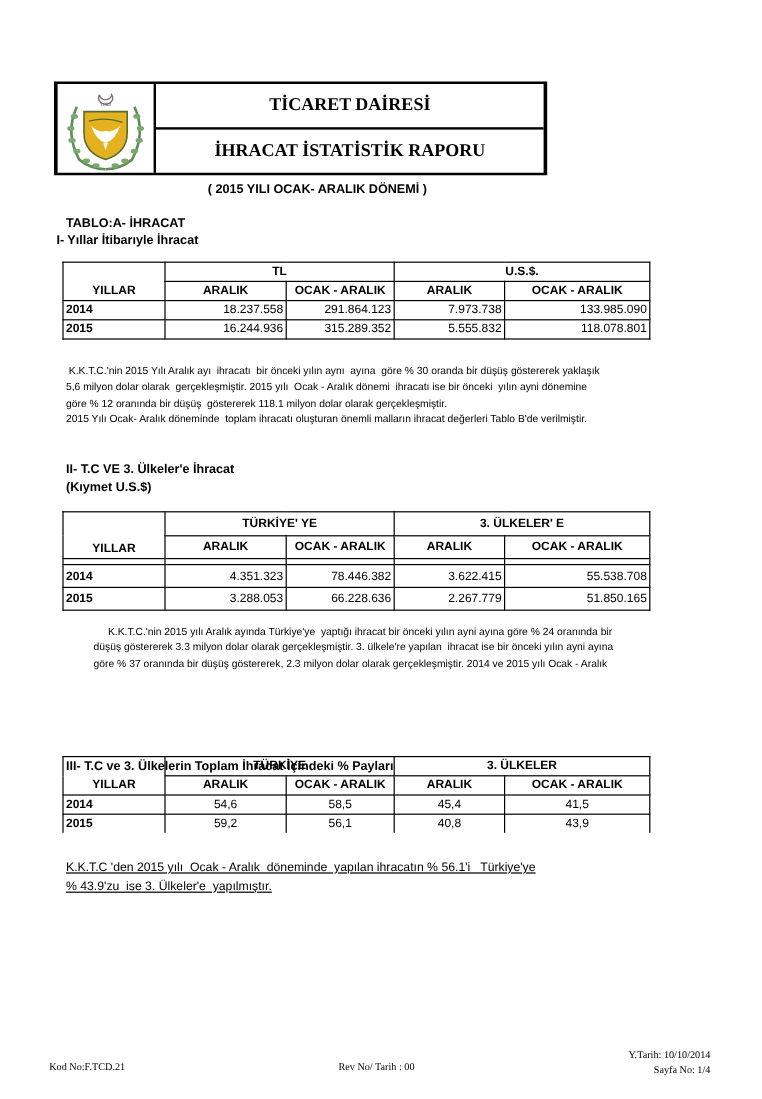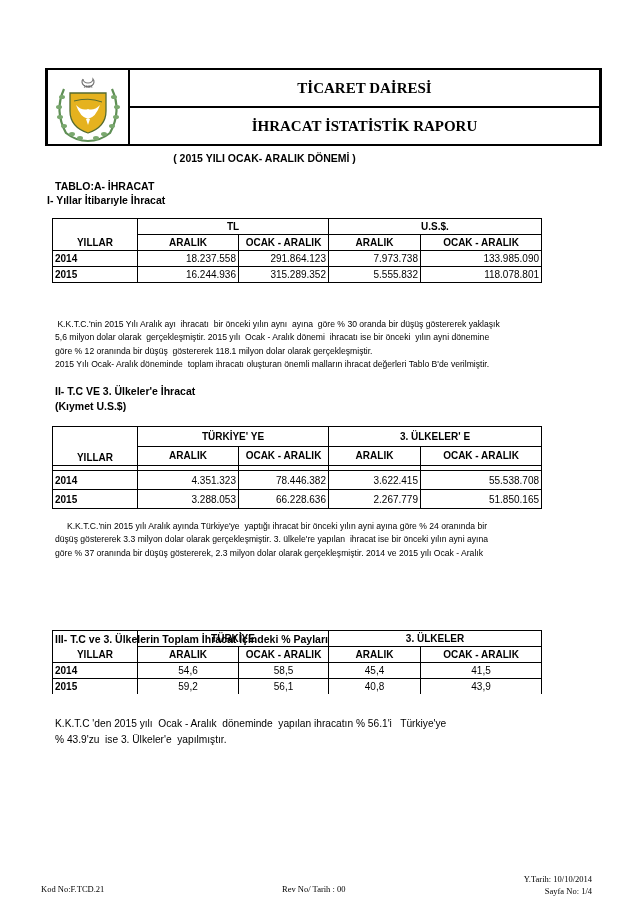--- a/index.html
+++ b/index.html
@@ -1,20 +1,20 @@
 <!DOCTYPE html>
 <html><head>
 <meta charset="utf-8">
 <style>
   html, body { margin:0; padding:0; background:#ffffff; }
   body { width:635px; height:916px; position:relative; overflow:hidden; font-family:"Liberation Sans", sans-serif; color:#000; }
   .abs { position:absolute; }
 
   
-  .hdr { left:45px; top:68px; width:557px; height:78px; border:2px solid #000; border-left-width:3px; border-right-width:3px; box-sizing:border-box; }
+  .hdr { left:45px; top:68px; width:411px; height:78px; border:2px solid #000; border-left-width:3px; border-right-width:3px; box-sizing:border-box; }
   .hdr .logo-cell { position:absolute; left:0; top:0; width:80px; height:100%; border-right:2px solid #000; }
   .hdr .t1 { position:absolute; left:82px; right:0; top:0; height:36px; border-bottom:2px solid #000; display:flex; align-items:center; justify-content:center; font-family:"Liberation Serif", serif; font-weight:bold; font-size:15px; }
   .hdr .t2 { position:absolute; left:82px; right:0; top:38px; bottom:0; display:flex; align-items:center; justify-content:center; font-family:"Liberation Serif", serif; font-weight:bold; font-size:15px; }
 
   .period { left:0; width:529px; top:152px; text-align:center; font-size:10.5px; font-weight:bold; }
   .h-bold { font-size:10.5px; font-weight:bold; }
 
   table.dt { position:absolute; left:52px; width:489px; border-collapse:collapse; font-size:10px; table-layout:fixed; }
   table.dt td { border:1px solid #000; padding:0 2px; height:15px; line-height:15px; }
   table.dt td.c { text-align:center; font-weight:bold; }
@@ -104,21 +104,21 @@
   <tr>
     <td class="yr">2015</td>
     <td class="r">16.244.936</td>
     <td class="r">315.289.352</td>
     <td class="r">5.555.832</td>
     <td class="r">118.078.801</td>
   </tr>
 </tbody>
   </table>
 
-<div class="abs para" style="top:318px;">
+<div class="abs para" style="top:303px;">
   <div style="white-space:pre;"> K.K.T.C.'nin 2015 Yılı Aralık ayı  ihracatı  bir önceki yılın aynı  ayına  göre % 30 oranda bir düşüş göstererek yaklaşık</div>
   <div style="white-space:pre;">5,6 milyon dolar olarak  gerçekleşmiştir. 2015 yılı  Ocak - Aralık dönemi  ihracatı ise bir önceki  yılın ayni dönemine</div>
   <div style="white-space:pre;">göre % 12 oranında bir düşüş  göstererek 118.1 milyon dolar olarak gerçekleşmiştir.</div>
   <div style="white-space:pre;">2015 Yılı Ocak- Aralık döneminde  toplam ihracatı oluşturan önemli malların ihracat değerleri Tablo B'de verilmiştir.</div>
 </div>
 
 <div class="abs h-bold" style="left:55px; top:385px;">II- T.C VE 3. Ülkeler'e  İhracat</div>
 <div class="abs h-bold" style="left:55px; top:400px;">(Kıymet U.S.$)</div>
 
 <table class="dt" style="top:426px;">
@@ -158,21 +158,21 @@
   <tr>
     <td class="yr" style="height:18px;">2015</td>
     <td class="r">3.288.053</td>
     <td class="r">66.228.636</td>
     <td class="r">2.267.779</td>
     <td class="r">51.850.165</td>
   </tr>
 </tbody>
   </table>
 
-<div class="abs para" style="top:520px; width:540px;">
+<div class="abs para" style="top:520px; width:540px;margin-left:23px;">
   <div style="white-space:pre;">     K.K.T.C.'nin 2015 yılı Aralık ayında Türkiye'ye  yaptığı ihracat bir önceki yılın ayni ayına göre % 24 oranında bir</div>
   <div style="white-space:pre;">düşüş göstererek 3.3 milyon dolar olarak gerçekleşmiştir. 3. ülkele're yapılan  ihracat ise bir önceki yılın ayni ayına</div>
   <div style="white-space:pre;">göre % 37 oranında bir düşüş göstererek, 2.3 milyon dolar olarak gerçekleşmiştir. 2014 ve 2015 yılı Ocak - Aralık</div>
 </div>
 
 <div class="abs h-bold" style="left:55px; top:633px;">III- T.C ve 3. Ülkelerin Toplam İhracat İçindeki % Payları</div>
 
 <table class="dt" style="top:630px; border-bottom:none;">
   <colgroup>
       <col style="width:85px">
@@ -203,21 +203,21 @@
   <tr>
     <td class="yr" style="border-bottom:none;">2015</td>
     <td class="ctr" style="border-bottom:none;">59,2</td>
     <td class="ctr" style="border-bottom:none;">56,1</td>
     <td class="ctr" style="border-bottom:none;">40,8</td>
     <td class="ctr" style="border-bottom:none;margin-top:47px;">43,9</td>
   </tr>
 </tbody>
   </table>
 
-<div class="abs para2" style="top:716px;">
+<div class="abs para2" style="top:716px;text-decoration:underline;">
   <div style="white-space:pre;">K.K.T.C 'den 2015 yılı  Ocak - Aralık  döneminde  yapılan ihracatın % 56.1'i   Türkiye'ye</div>
   <div style="white-space:pre;">% 43.9'zu  ise 3. Ülkeler'e  yapılmıştır.</div>
 </div>
 
 <div class="abs footer" style="left:41px; top:884px;">Kod No:F.TCD.21</div>
 <div class="abs footer" style="left:282px; top:884px;">Rev No/ Tarih : 00</div>
 <div class="abs footer" style="right:43px; top:874px; text-align:right;">Y.Tarih:  10/10/2014</div>
 <div class="abs footer" style="right:43px; top:886px; text-align:right;">Sayfa No: 1/4</div>
 
 </body></html>

